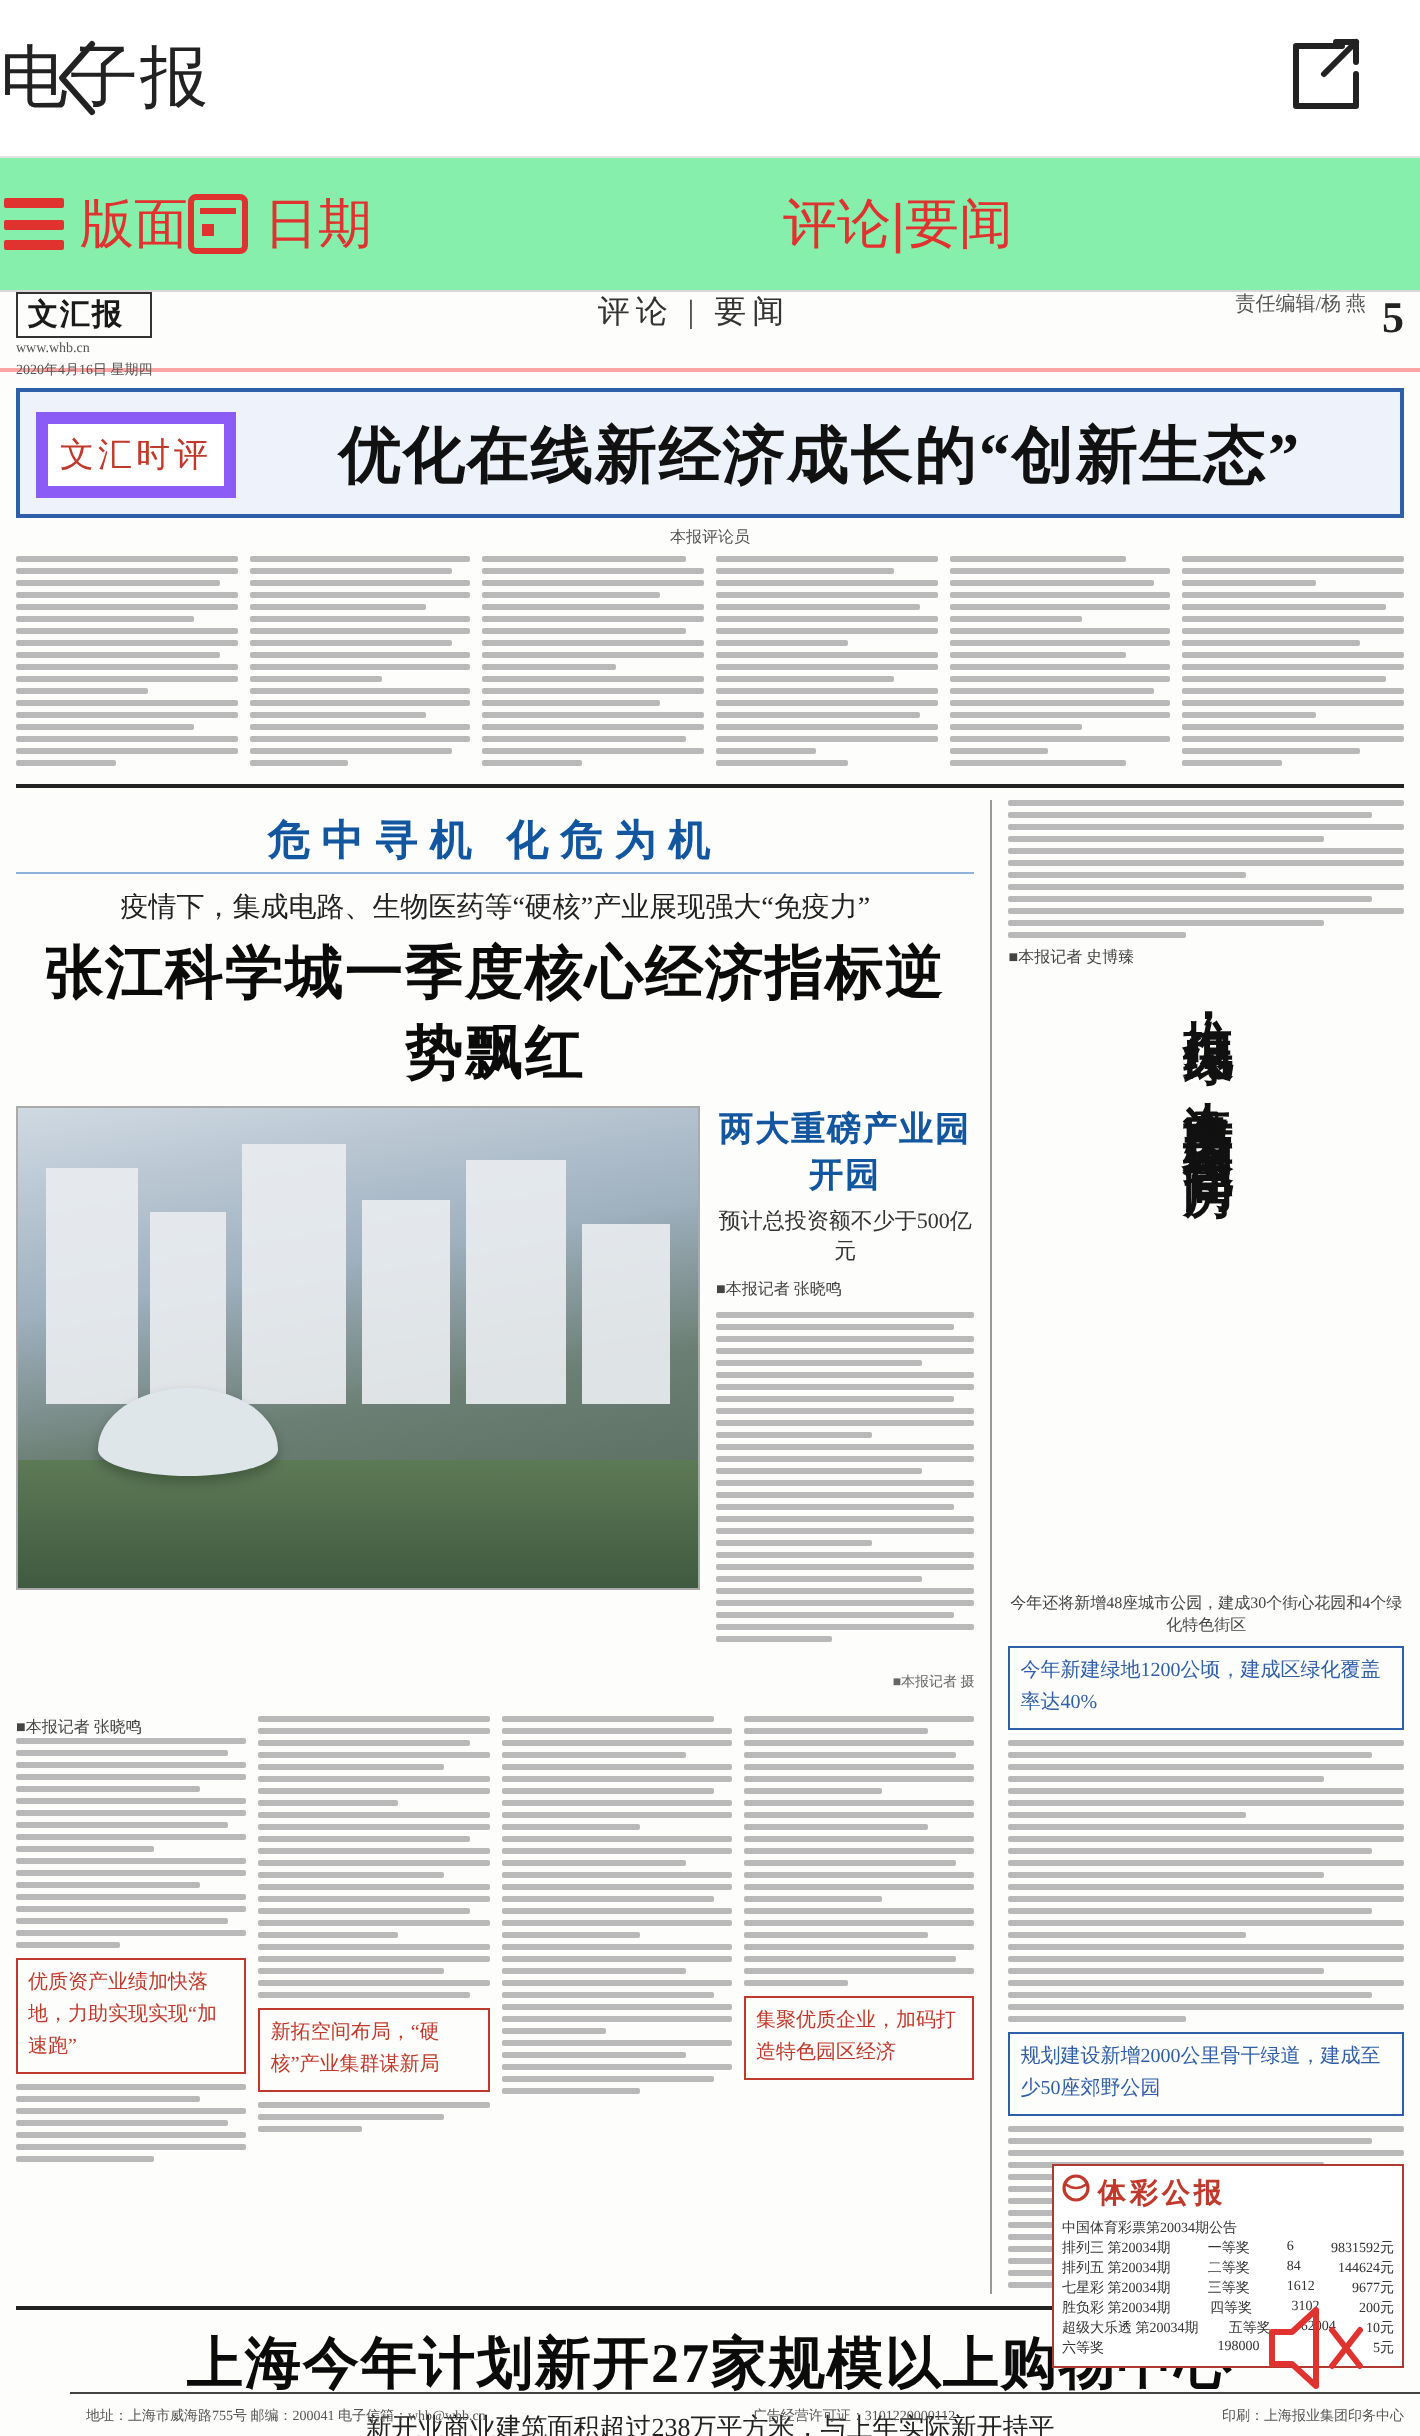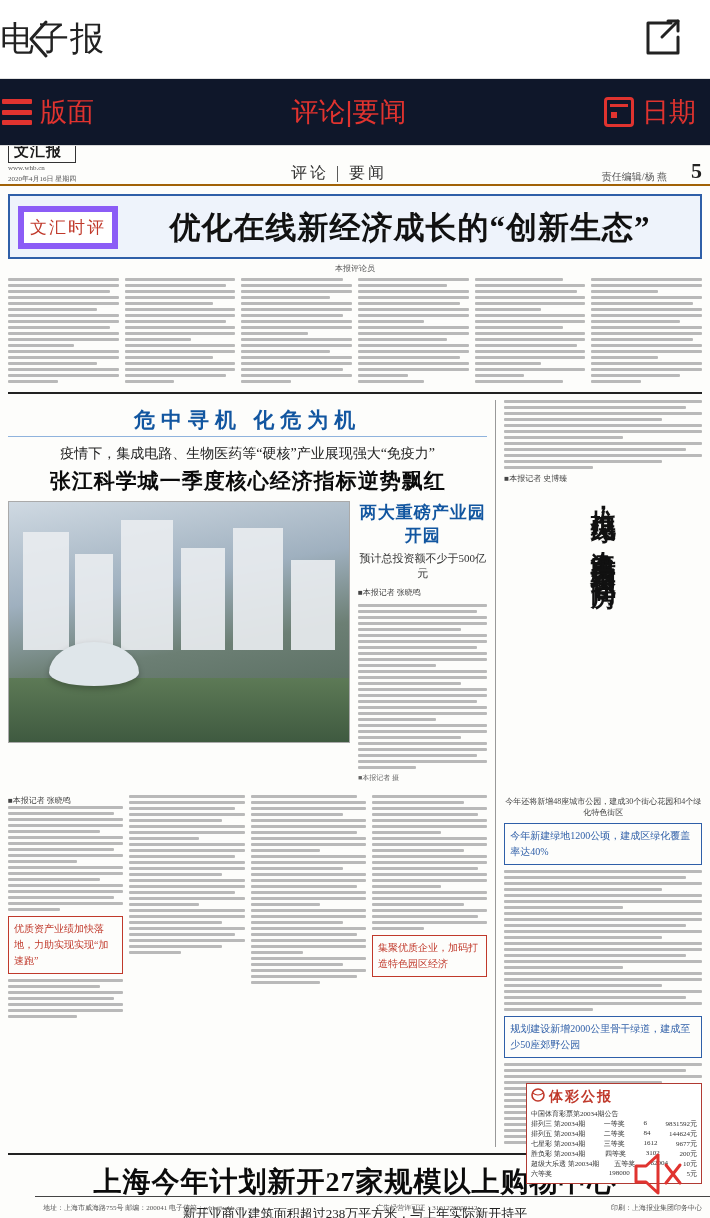--- a/index.html
+++ b/index.html
@@ -51,21 +51,21 @@
     display: flex;
     align-items: center;
     justify-content: flex-end;
     cursor: pointer;
     z-index: 2;
   }
 
   
   .toolbar {
     height: 68px;
-    background: #0f172a;
+    background: #86efac;
     border-top: 1px solid #e2e2e2;
     border-bottom: 1px solid #d8d8d8;
     display: flex;
     align-items: center;
     justify-content: space-between;
     padding: 0 6px 0 0;
     box-sizing: border-box;
   }
   .tb-btn {
     display: flex;
@@ -113,26 +113,26 @@
     width: 710px;
     height: 1072px;
     background: #fdfdfb;
     overflow: hidden;
     font-family: "Liberation Serif", serif;
   }
 
   
   .masthead {
     height: 40px;
-    border-bottom: 2px solid #a16207;
+    border-bottom: 2px solid #fca5a5;
     display: flex;
-    align-items: flex-end;
+    align-items: flex-start;
     padding: 0 8px;
     box-sizing: border-box;
-    gap: 16px;
+    gap: 0;
   }
   .mh-logo {
     border: 1px solid #333;
     padding: 1px 5px;
     font-size: 15px;
     color: #1a1a1a;
     font-weight: bold;
     letter-spacing: 1px;
   }
   .mh-meta {
@@ -231,21 +231,21 @@
     position: relative;
   }
   .subhead {
     text-align: center;
     font-size: 14px;
     color: #222;
     margin: 8px 0 4px 0;
   }
   .bighead {
     text-align: center;
-    font-size: 21px;
+    font-size: 29px;
     font-weight: bold;
     color: #0b0b0b;
     letter-spacing: 1px;
     margin: 2px 0 6px 0;
   }
 
   .photo-row { display: flex; gap: 8px; }
   .photo {
     width: 340px;
     height: 240px;
@@ -285,21 +285,21 @@
     font-weight: bold;
     letter-spacing: 1px;
     margin-bottom: 4px;
   }
   .side-box .sb-sub {
     text-align: center;
     font-size: 11px;
     color: #333;
     margin-bottom: 6px;
   }
-  .cap { font-size: 7px; color: #666; margin-top: 4px; }
+  .cap { font-size: 7px; color: #666; text-align: right; margin-top: 15px; }
 
   .vert-head {
     writing-mode: vertical-rl;
     text-orientation: upright;
     font-size: 25px;
     font-weight: bold;
     letter-spacing: 3px;
     color: #111;
     height: 300px;
     margin: 0 auto;
@@ -395,25 +395,25 @@
 
 <div class="toolbar">
   <div class="tb-btn tb-left">
     <span class="icon-list">
         <i></i>
         <i></i>
         <i></i>
       </span>
     <span>版面</span>
   </div>
-  <div class="tb-btn tb-center">评论|要闻</div>
   <div class="tb-btn tb-right">
     <span class="icon-cal"></span>
     <span>日期</span>
   </div>
+  <div class="tb-btn tb-center">评论|要闻</div>
 </div>
 
 <div class="paper">
 
   <div class="masthead">
     <div>
       <div class="mh-logo">文汇报</div>
       <div class="mh-meta">www.whb.cn</div>
       <div class="mh-meta">2020年4月16日 星期四</div>
     </div>
@@ -658,20 +658,21 @@
             <div class="tline"></div>
             <div class="tline"></div>
           <div class="tline s92"></div>
             <div class="tline"></div>
             <div class="tline s60"></div>
             <div class="tline"></div>
           <div class="tline"></div>
             <div class="tline s80"></div>
             <div class="tline"></div>
             <div class="tline s92"></div>
+          <div class="hl-box">新拓空间布局，“硬核”产业集群谋新局</div>
           <div class="tline"></div>
             <div class="tline s80"></div>
             <div class="tline s45"></div>
         </div>
         <div class="col">
           <div class="tline s92"></div>
             <div class="tline"></div>
             <div class="tline"></div>
             <div class="tline s80"></div>
           <div class="tline"></div>

